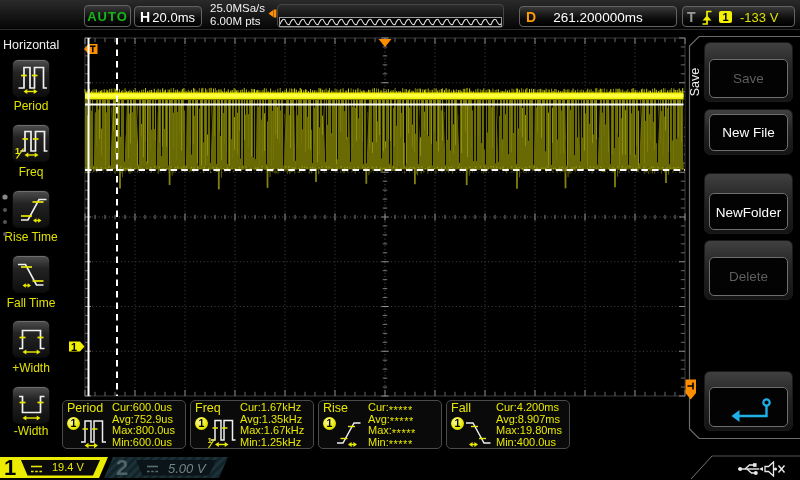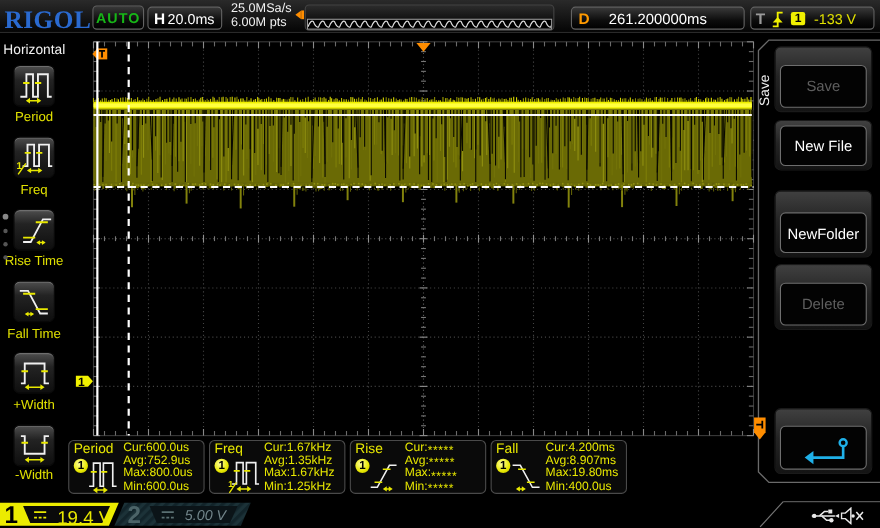--- a/index.html
+++ b/index.html
@@ -1630,21 +1630,20 @@
 <line x1="85" y1="104.5" x2="683.5" y2="104.5" stroke="#ffffff" stroke-width="1.8"></line>
 <line x1="85" y1="170" x2="685" y2="170" stroke="#ffffff" stroke-width="2" stroke-dasharray="6.5 4.2"></line>
 <polygon points="378.5,39 391.5,39 385,47" fill="#ff8d00"></polygon>
 <polygon points="685.5,379.5 696,379.5 696,393 690.7,399.5 685.5,393" fill="#ff8d00"></polygon>
 <path d="M687.5 386 h5.5 M693 382.5 v7" stroke="#000" stroke-width="1.6" fill="none"></path>
 <polygon points="69,341.5 80,341.5 80,341.5 84.5,346.5 80,351.5 69,351.5" fill="#f2f200"></polygon>
 <text x="74" y="350.5" font-family="Liberation Sans, sans-serif" font-size="11" font-weight="bold" fill="#000" text-anchor="middle">1</text>
 </svg>
 
 <div id="topbar">
- <div class="logo">RIGOL</div>
  <div class="tbox" style="left:84px; width:47px; top:5px; height:22px; text-align:center;">
    <span style="color:#17b617; font-weight:bold; font-size:13px; line-height:21px; letter-spacing:1px;">AUTO</span></div>
  <div class="tbox" style="left:134px; width:68px;">
    <span style="position:absolute; left:5px; top:2px; color:#fff; font-weight:bold; font-size:14px;">H</span>
    <span style="position:absolute; right:6px; top:3px; color:#fff; font-size:13px;">20.0ms</span>
     </div>
  <div id="statustxt">25.0MSa/s<br>6.00M pts</div>
 
  <div class="abs" style="left:277px; top:4px; width:227px; height:24px; border-radius:4px;
       background:linear-gradient(#2c2c2c,#0e0e0e 65%); border:1px solid #454545;"></div>
@@ -1845,21 +1844,21 @@
 <polygon points="113,2 228,2 219,23 104,23" fill="url(#stripes)"></polygon>
 <polygon points="136,5 216,5 209,20.5 142.5,20.5" fill="#0b1418"></polygon>
 <line x1="712" y1="1" x2="691" y2="24" stroke="#777" stroke-width="1"></line>
 <line x1="712" y1="1" x2="800" y2="1" stroke="#555" stroke-width="1"></line>
 </svg>
 <div class="abs" style="left:4px; top:455px; color:#000; font-size:22px; font-weight:bold;">1</div>
 <div class="abs" style="left:30px; top:461px;"><svg width="13" height="12" viewBox="0 0 13 12">
 <line x1="1" y1="3.5" x2="12" y2="3.5" stroke="#e8e800" stroke-width="1.6"></line>
 <path d="M1 8.5 h2.6 M5.2 8.5 h2.6 M9.4 8.5 h2.6" stroke="#e8e800" stroke-width="1.6"></path>
 </svg></div>
-<div class="abs" style="left:52px; top:461px; color:#e8e800; font-size:17px;">19.4 V</div>
+<div class="abs" style="left:52px; top:461px; color:#e8e800; font-size:11px;">19.4 V</div>
 <div class="abs" style="left:116px; top:455px; color:#4c6468; font-size:22px; font-weight:bold;">2</div>
 <div class="abs" style="left:146px; top:461px;"><svg width="13" height="12" viewBox="0 0 13 12">
 <line x1="1" y1="3.5" x2="12" y2="3.5" stroke="#5a6f72" stroke-width="1.6"></line>
 <path d="M1 8.5 h2.6 M5.2 8.5 h2.6 M9.4 8.5 h2.6" stroke="#5a6f72" stroke-width="1.6"></path>
 </svg></div>
 <div class="abs" style="left:168px; top:461px; color:#72858a; font-size:13px;font-style:italic;">5.00 V</div>
 <div class="abs" style="left:737px; top:461px;"><svg width="26" height="16" viewBox="0 0 26 16">
 <g stroke="#e8e8e8" stroke-width="1.4" fill="none">
 <line x1="1" y1="8" x2="22" y2="8"></line>
 <circle cx="3.2" cy="8" r="2" fill="#e8e8e8" stroke="none"></circle>

